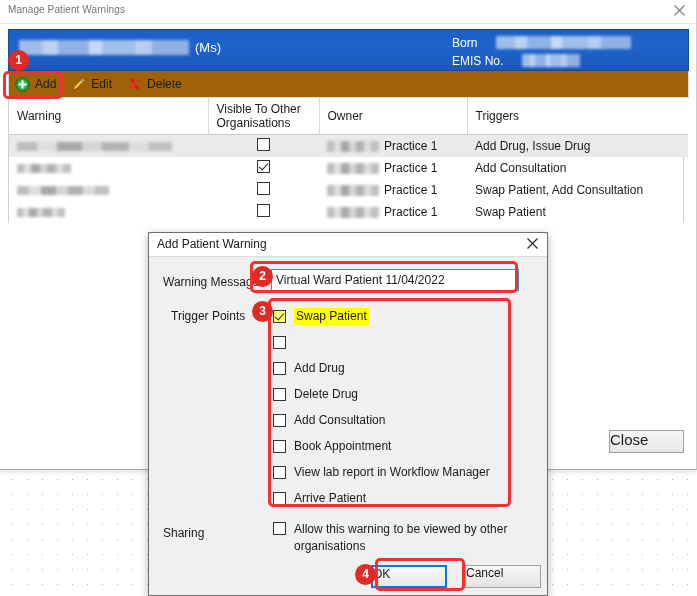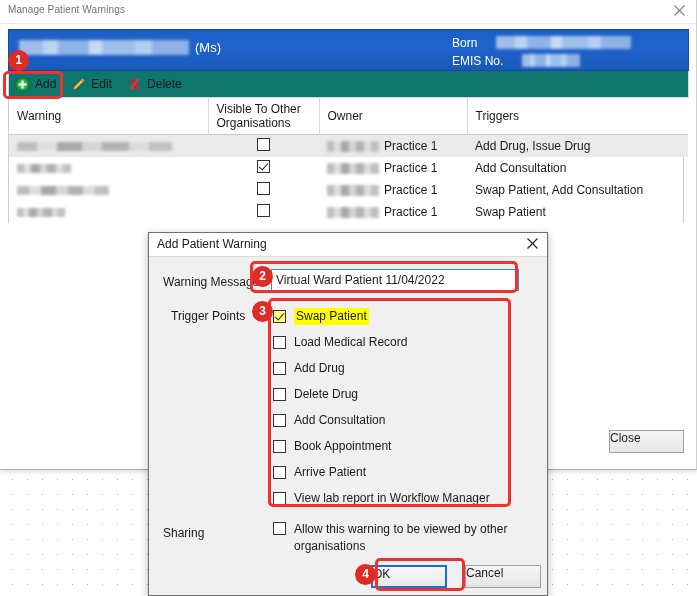--- a/index.html
+++ b/index.html
@@ -107,21 +107,21 @@
   #born-label { left: 443px; top: 6px; }
   #emis-label { left: 443px; top: 24px; }
   #born-value { left: 487px; top: 6px; width: 135px; height: 13px; }
   #emis-value { left: 513px; top: 24px; width: 58px; height: 13px; }
 
   
   #toolbar {
     position: absolute;
     left: 8px; top: 71px;
     width: 681px; height: 27px;
-    background: #0f766e;
+    background: #a16207;
     border-left: 1px solid #d9d9d9;
     border-right: 1px solid #d9d9d9;
     border-bottom: 1px solid #d9d9d9;
     box-sizing: border-box;
     display: flex;
     align-items: center;
   }
   .tb-item {
     display: flex;
     align-items: center;
@@ -189,21 +189,21 @@
   .owner-cell { display: flex; align-items: center; gap: 5px; }
   .owner-cell .blur-grey { width: 52px; height: 11px; }
 
   
   #close-button {
     position: absolute;
     right: 12px; top: 430px;
     width: 75px; height: 23px;
     background: linear-gradient(to bottom,#f6f6f6,#e6e6e6);
     border: 1px solid #a0a0a0;
-    font-size: 12px;
+    font-size: 15px;
     color: #1a1a1a;
     cursor: pointer;
     box-sizing: border-box;
   }
 
   
   #dialog {
     position: absolute;
     left: 148px; top: 232px;
     width: 400px;
@@ -481,45 +481,44 @@
 
   <div class="dlg-label" id="lbl-trigger-points">Trigger Points</div>
 
   <div id="trigger-list">
     <div class="trig-row highlight">
       <span class="ck checked"></span>
       <span class="lbl">Swap Patient</span>
     </div>
     <div class="trig-row">
       <span class="ck"></span>
-      <span class="lbl">Load Medical Record</span>
     </div>
     <div class="trig-row">
       <span class="ck"></span>
       <span class="lbl">Add Drug</span>
     </div>
     <div class="trig-row">
       <span class="ck"></span>
       <span class="lbl">Delete Drug</span>
     </div>
     <div class="trig-row">
       <span class="ck"></span>
       <span class="lbl">Add Consultation</span>
     </div>
     <div class="trig-row">
       <span class="ck"></span>
       <span class="lbl">Book Appointment</span>
     </div>
     <div class="trig-row">
       <span class="ck"></span>
+      <span class="lbl">View lab report in Workflow Manager</span>
+    </div>
+    <div class="trig-row">
+      <span class="ck"></span>
       <span class="lbl">Arrive Patient</span>
-    </div>
-    <div class="trig-row">
-      <span class="ck"></span>
-      <span class="lbl">View lab report in Workflow Manager</span>
     </div>
   </div>
 
   <div class="dlg-label" id="lbl-sharing">Sharing</div>
   <div id="sharing-row">
     <span class="ck"></span>
     <span class="lbl">Allow this warning to be viewed by other organisations</span>
   </div>
 
   <div id="ok-button">OK</div>

